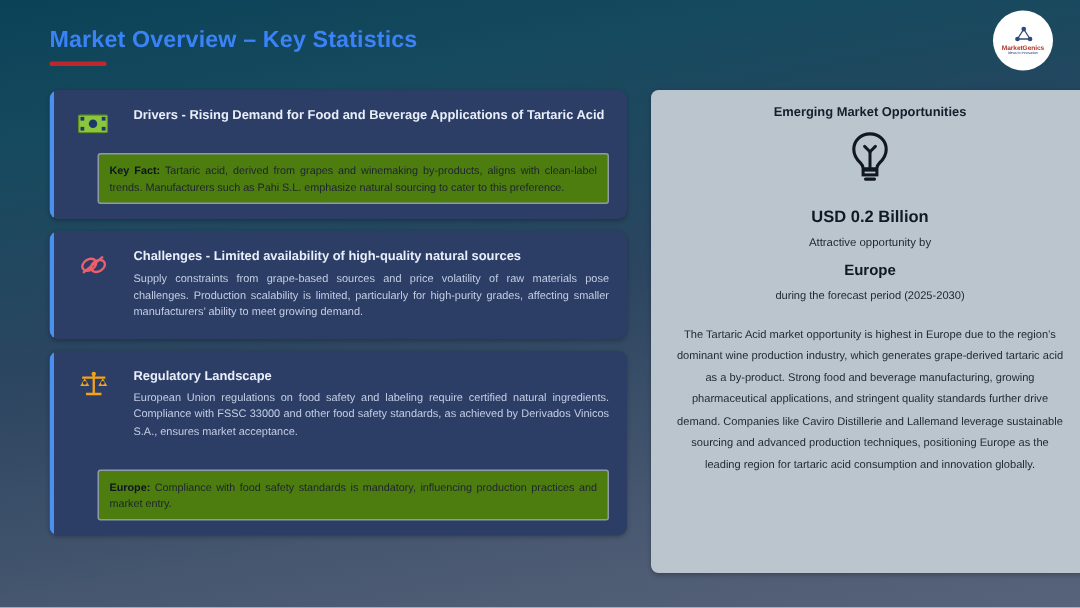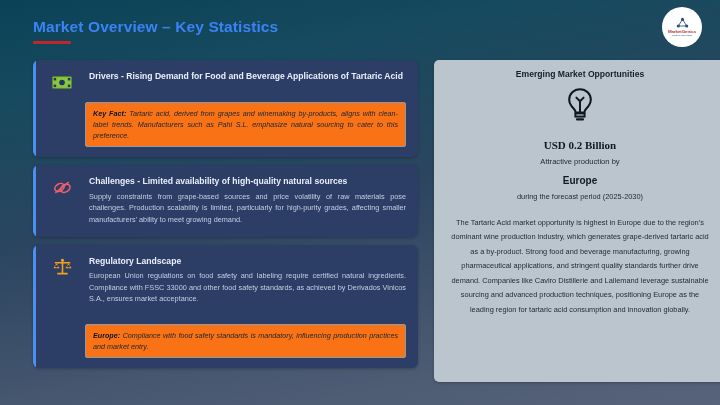--- a/index.html
+++ b/index.html
@@ -104,30 +104,29 @@
     margin-bottom: 3px;
   }
   .card-text {
     font-size: 7.3px;
     color: #c3cde4;
     line-height: 1.55;
     text-align: justify;
   }
   .fact-box {
     margin-top: 9px;
-    margin-left: 34px;
-    background: #f97316;
+    margin-left: 14px;
+    background: #4d7c0f;
     border: 0.6px solid #8e9aa8;
     border-radius: 2px;
     padding: 5px 7px;
     font-size: 7.2px;
     color: #1d2430;
     line-height: 1.55;
     text-align: justify;
-    font-style: italic;
   }
   .fact-box b { font-weight: bold; color: #0d1420; }
   .card-3 .fact-box { margin-top: 20px; }
   .card-2 { padding-bottom: 12px; }
 
   
   .right-panel {
     position: absolute;
     left: 434px; top: 60px;
     width: 292px; height: 322px;
@@ -149,21 +148,20 @@
     justify-content: center;
     align-items: center;
     height: 40px;
     margin-bottom: 14px;
   }
   .rp-value {
     font-size: 11px;
     font-weight: bold;
     color: #0e1a24;
     margin-bottom: 6px;
-    font-family: Liberation Serif, serif;
   }
   .rp-sub {
     font-size: 7.6px;
     color: #1b2832;
     margin-bottom: 9px;
   }
   .rp-region {
     font-size: 10px;
     font-weight: bold;
     color: #0e1a24;
@@ -271,17 +269,17 @@
     <svg width="30" height="36" viewBox="0 0 30 36">
       <path d="M15 2.2 C8.8 2.2 4.2 6.9 4.2 12.6 C4.2 16.6 6.3 19.3 8.6 21.6 C9.9 22.9 10.6 24.2 10.6 25.6 L19.4 25.6 C19.4 24.2 20.1 22.9 21.4 21.6 C23.7 19.3 25.8 16.6 25.8 12.6 C25.8 6.9 21.2 2.2 15 2.2 Z" fill="none" stroke="#111820" stroke-width="2.1" stroke-linejoin="round"></path>
       <line x1="15" y1="14" x2="15" y2="25.6" stroke="#111820" stroke-width="2"></line>
       <line x1="15" y1="14.2" x2="11.4" y2="10.6" stroke="#111820" stroke-width="2" stroke-linecap="round"></line>
       <line x1="15" y1="14.2" x2="18.6" y2="10.6" stroke="#111820" stroke-width="2" stroke-linecap="round"></line>
       <rect x="10.4" y="26.4" width="9.2" height="3.2" fill="none" stroke="#111820" stroke-width="2"></rect>
       <line x1="12" y1="32.4" x2="18" y2="32.4" stroke="#111820" stroke-width="2.1" stroke-linecap="round"></line>
     </svg>
   </div>
   <div class="rp-value">USD 0.2 Billion</div>
-  <div class="rp-sub">Attractive production by</div>
+  <div class="rp-sub">Attractive opportunity by</div>
   <div class="rp-region">Europe</div>
   <div class="rp-period">during the forecast period (2025-2030)</div>
   <div class="rp-desc">The Tartaric Acid market opportunity is highest in Europe due to the region’s dominant wine production industry, which generates grape-derived tartaric acid as a by-product. Strong food and beverage manufacturing, growing pharmaceutical applications, and stringent quality standards further drive demand. Companies like Caviro Distillerie and Lallemand leverage sustainable sourcing and advanced production techniques, positioning Europe as the leading region for tartaric acid consumption and innovation globally.</div>
 </div>
 
 </body></html>

